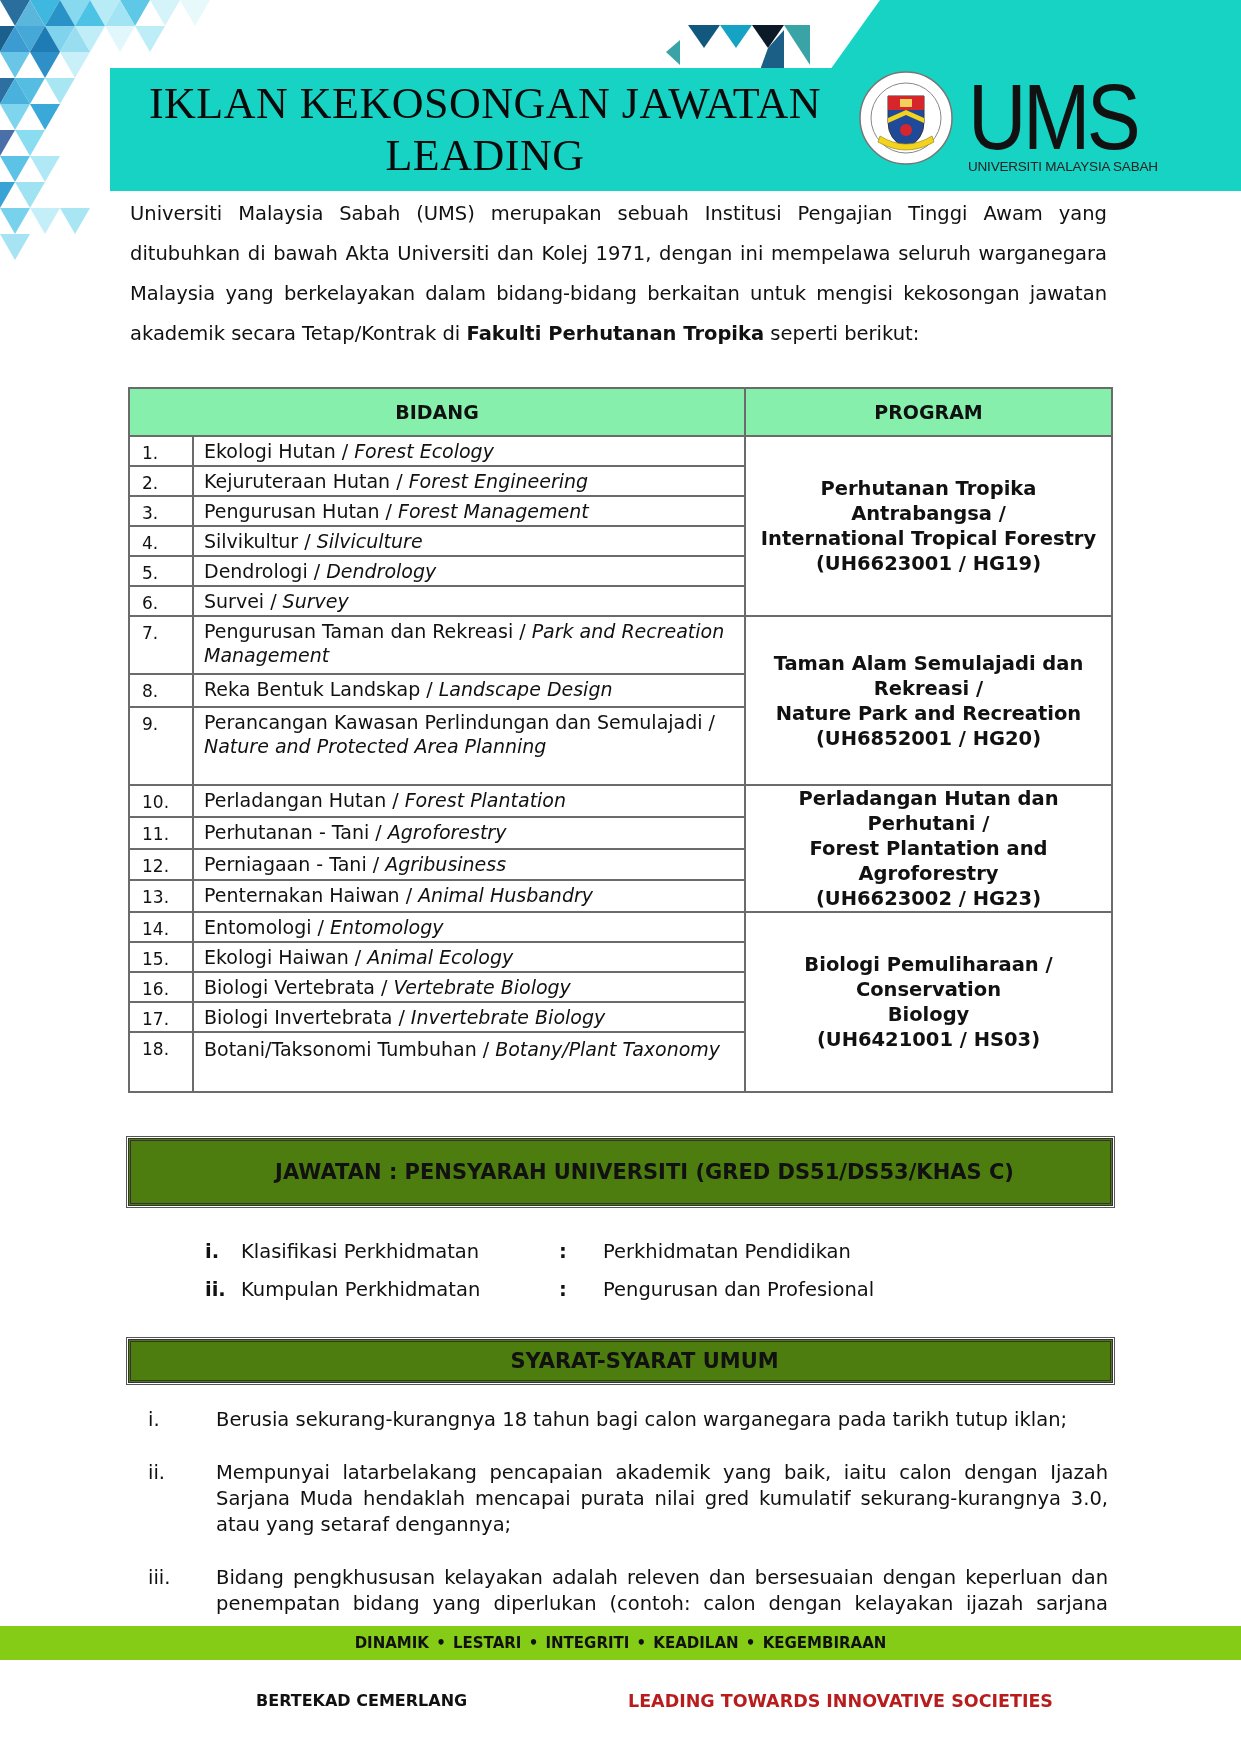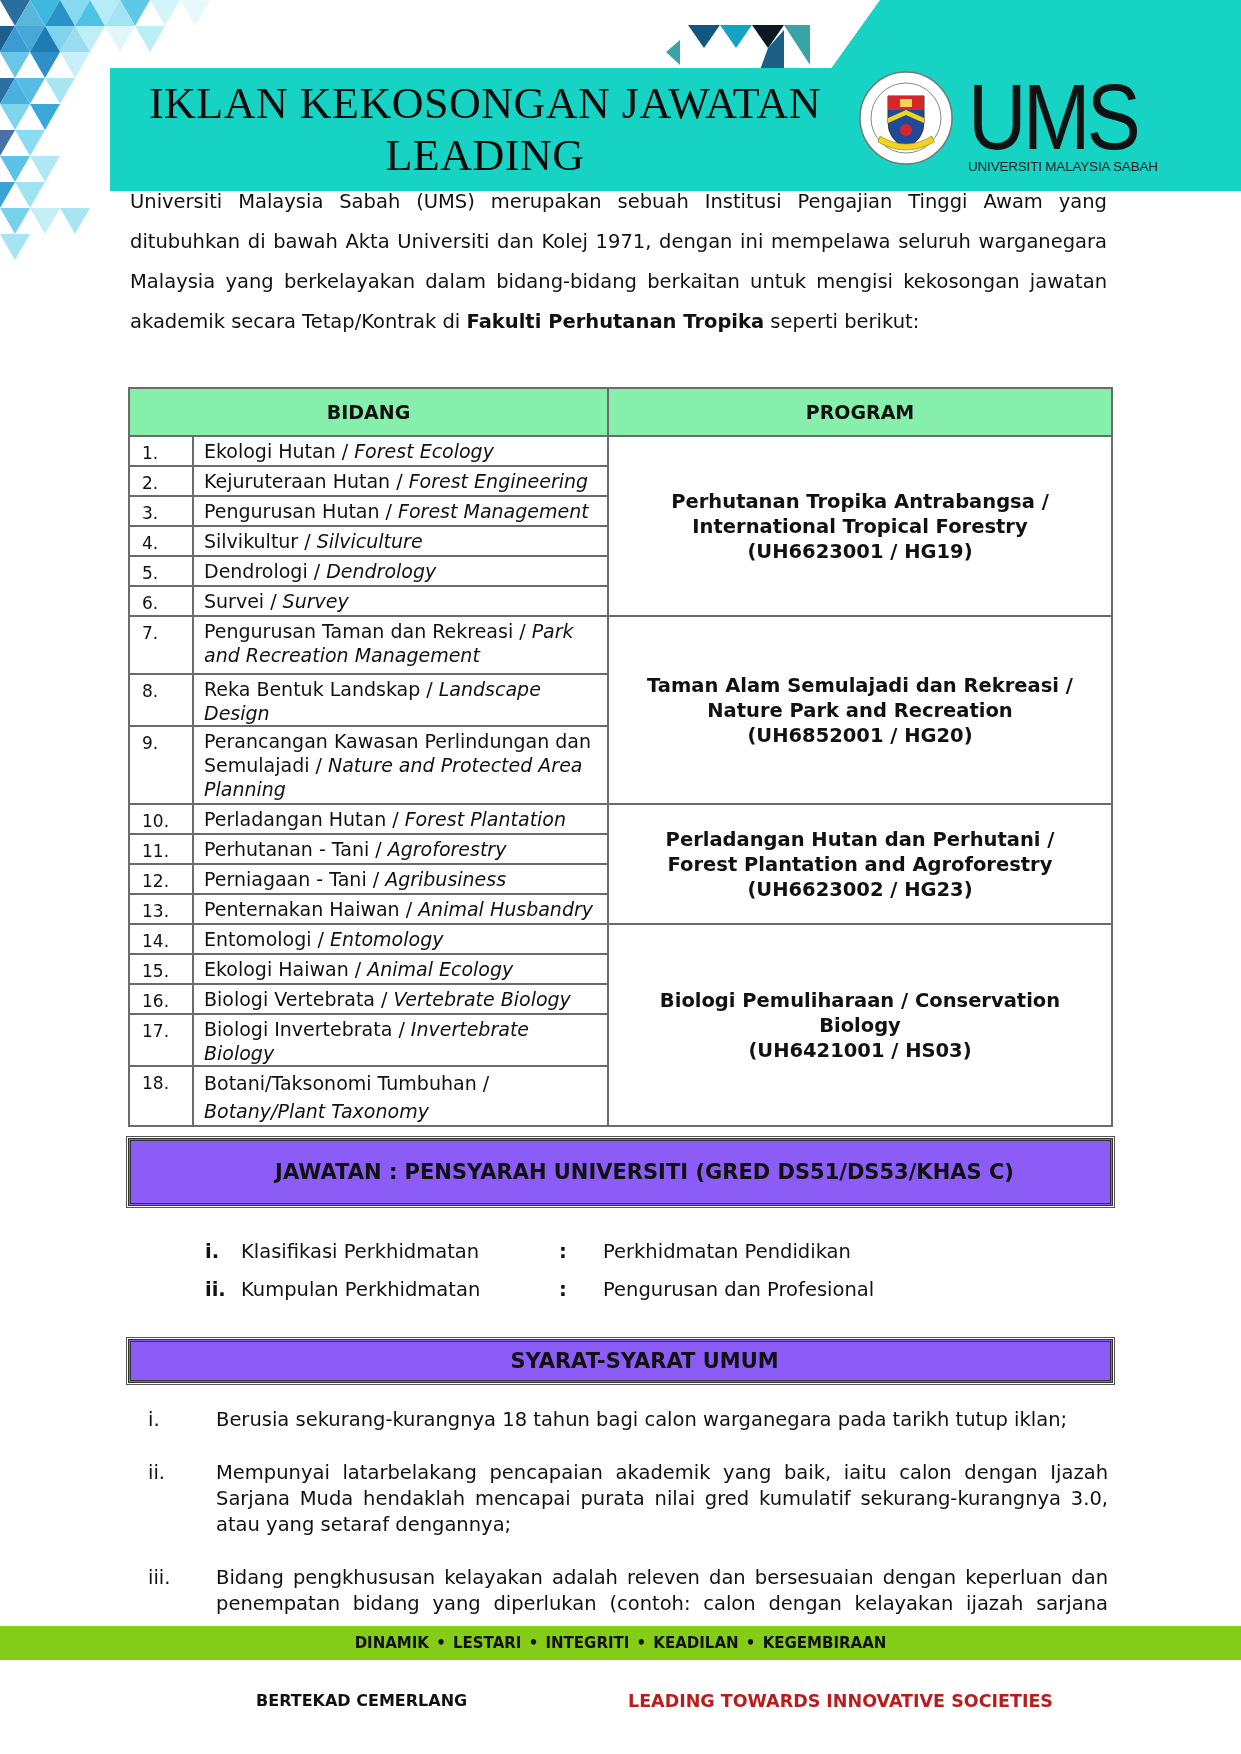--- a/index.html
+++ b/index.html
@@ -15,34 +15,34 @@
   .banner-slant { position: absolute; left: 830px; top: 0; width: 411px; height: 70px; background: #17d3c4;
      clip-path: polygon(50px 0, 100% 0, 100% 100%, 0 100%); }
   .banner-title { position: absolute; left: 110px; top: 78px; width: 750px; text-align: center;
      font-family: "Liberation Serif", "DejaVu Serif", serif; font-size: 44px; line-height: 52px; color: #0a0a0a; letter-spacing: 0.5px; }
   .crest { position: absolute; left: 858px; top: 70px; width: 96px; height: 96px; }
   .ums-logo { position: absolute; left: 968px; top: 73px; }
   .ums-big { font-family: "Liberation Sans", sans-serif; font-size: 92px; line-height: 88px; letter-spacing: -4px; color: #111; transform: scaleX(0.88); transform-origin: left top; display: block; }
   .ums-small { font-family: "Liberation Sans", sans-serif; font-size: 13.5px; color: #222; margin-top: -2px; display: block; letter-spacing: -0.2px; }
 
   
-  .intro { position: absolute; left: 130px; top: 182px; width: 977px; font-size: 19.5px; line-height: 40px; text-align: justify; color: #111; }
+  .intro { position: absolute; left: 130px; top: 194px; width: 977px; font-size: 19.5px; line-height: 40px; text-align: justify; color: #111; }
   .intro b { font-weight: bold; }
 
   
   .vac-table { position: absolute; left: 128px; top: 387px; width: 985px; border-collapse: collapse; font-size: 19px; }
   .vac-table th { background: #86efac; font-weight: bold; height: 48px; border: 2px solid #6b6b6b; font-size: 19px; }
   .vac-table td { border: 2px solid #6b6b6b; vertical-align: top; line-height: 24px; }
   .vac-table td.num { width: 64px; padding: 4px 0 0 12px; font-size: 17px; }
-  .vac-table td.field { width: 415px; padding: 2px 8px 0 10px; }
+  .vac-table td.field { width: 552px; padding: 2px 8px 0 10px; }
   .vac-table td.field i { font-style: italic; }
   .vac-table td.prog { vertical-align: middle; text-align: center; font-weight: bold; font-size: 19.5px; line-height: 25px; padding: 0 14px; }
 
   
-  .sec-box { position: absolute; left: 128px; width: 985px; background: #8b5cf6; border: 3px double #333;
+  .sec-box { position: absolute; left: 128px; width: 985px; background: #4d7c0f; border: 3px double #333;
      outline: 1px solid #555; outline-offset: 1px; text-align: center; font-weight: bold; font-size: 21px; padding-left: 48px; }
   .sec-jawatan { top: 1138px; height: 68px; line-height: 62px; }
   .sec-syarat { top: 1339px; height: 44px; line-height: 38px; }
 
   .info-list { position: absolute; left: 205px; top: 1232px; font-size: 19.5px; }
   .info-row { display: flex; height: 38px; align-items: center; }
   .info-row .idx { width: 36px; font-weight: bold; }
   .info-row .lbl { width: 318px; font-weight: normal; }
   .info-row .colon { width: 44px; font-weight: bold; }
 

